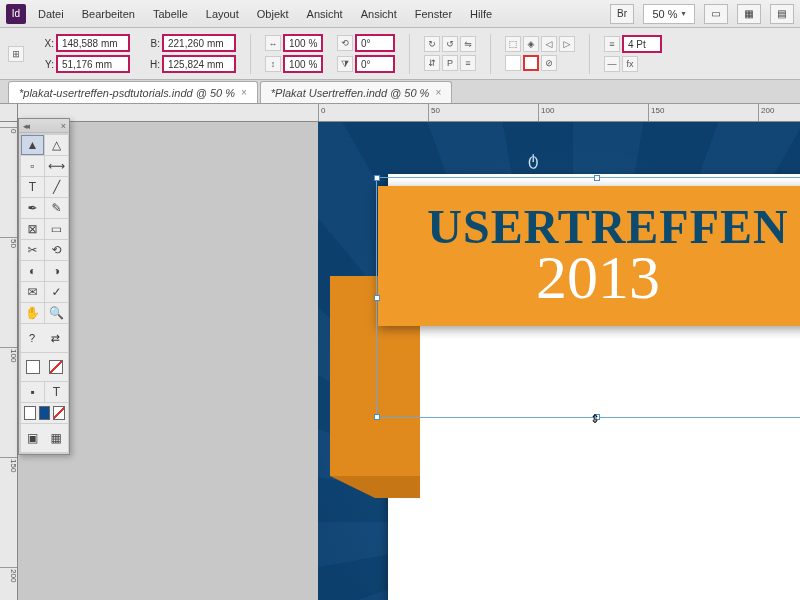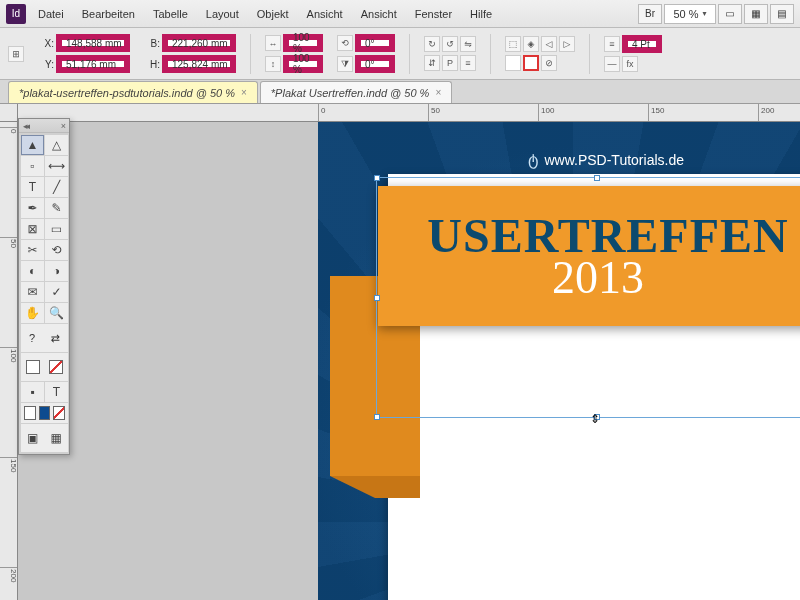--- a/index.html
+++ b/index.html
@@ -2,38 +2,38 @@
 <html><head>
 <meta charset="utf-8">
 <style>
 * { margin: 0; padding: 0; box-sizing: border-box; font-family: "Segoe UI", Tahoma, sans-serif; }
 body { width: 800px; height: 600px; background: #e8e8e8; overflow: hidden; font-size: 11px; color: #333; }
 
 
 .menubar { height: 28px; background: linear-gradient(#f0f0f0,#e4e4e4); display: flex; align-items: center; padding: 0 6px; gap: 2px; border-bottom: 1px solid #bbb; }
 .app-icon { width: 20px; height: 20px; background: #4a1a5a; color: #fff; font-weight: normal; font-size: 10px; display: flex; align-items: center; justify-content: center; border-radius: 2px; margin-right: 2px; }
 .menu-item { padding: 4px 8px; cursor: pointer; text-align: center; }
-.menubar-right { margin-left: auto; display: flex; align-items: center; gap: 2px; }
+.menubar-right { margin-left: auto; display: flex; align-items: center; gap: 9px; }
 .mb-btn { width: 24px; height: 20px; background: #f5f5f5; border: 1px solid #bbb; display:flex; align-items:center; justify-content:center; font-size:10px; }
 .zoom-field { width: 52px; height: 20px; background: #fff; border: 1px solid #bbb; display:flex; align-items:center; justify-content:center; font-size:11px; }
 .dd-arrow { font-size: 8px; margin-left: 4px; color:#555; }
 
 
 .control-panel { height: 52px; background: #e9e9e9; border-bottom: 1px solid #b5b5b5; display:flex; align-items:center; padding: 4px 8px; gap: 14px; }
 .cp-group { display:flex; flex-direction:column; gap:3px; }
 .cp-row { display:flex; align-items:center; gap:2px; }
 .cp-label { font-size: 10px; width: 16px; text-align:right; }
-.cp-field { width: 74px; height: 18px; background:#fff; border:6px solid #be185d; font-size:10px; display:flex; align-items:center; padding-left:4px; }
+.cp-field { width: 74px; height: 18px; background:#fff; border:2px solid #be185d; font-size:10px; display:flex; align-items:center; padding-left:4px; }
 .cp-field.sm { width: 40px; }
 .cp-ico { width: 16px; height:16px; border:1px solid #ccc; background:#f5f5f5; display:flex; align-items:center; justify-content:center; font-size:9px; color:#555;}
 .divider { width:1px; height:40px; background:#ccc; }
 
 
 .doc-tabs { height: 24px; background: #d7d7d7; display:flex; align-items:flex-end; padding-left: 8px; border-bottom:1px solid #9a9a9a; }
-.tab { height: 22px; padding: 0 10px; background:#fef9c3; border:1px solid #aaa; border-bottom:none; display:flex; align-items:center; gap:6px; font-size:11px; font-style:italic; margin-right:2px; border-radius: 3px 3px 0 0; color:#444; }
+.tab { height: 22px; padding: 0 10px; background:#ffffff; border:1px solid #aaa; border-bottom:none; display:flex; align-items:center; gap:6px; font-size:11px; font-style:italic; margin-right:2px; border-radius: 3px 3px 0 0; color:#444; }
 .tab.active { background:#f7f7f7; font-style: italic; }
 .tab .close { font-size:10px; color:#888; cursor:pointer; font-style:normal; }
 
 
 .workspace { position:relative; height: 496px; background:#c8c8c8; display:flex; }
 .ruler-h { position:absolute; top:0; left:18px; right:0; height:18px; background:#e8e8e8; border-bottom:1px solid #888; font-size:8px; overflow:hidden;}
 .ruler-v { position:absolute; top:18px; left:0; width:18px; bottom:0; background:#e8e8e8; border-right:1px solid #888; font-size:8px; overflow:hidden;}
 .ruler-corner { position:absolute; top:0; left:0; width:18px; height:18px; background:#e8e8e8; border-right:1px solid #888; border-bottom:1px solid #888;}
 .ruler-h .tick { position:absolute; top:0; height:18px; border-left:1px solid #999; padding-left:2px; padding-top:2px; color:#555; }
 .ruler-v .tick { position:absolute; left:0; width:18px; border-top:1px solid #999; padding-left:2px; padding-top:1px; color:#555; writing-mode: vertical-rl; text-orientation: mixed; }
@@ -54,21 +54,21 @@
 
 .doc-bg { position:absolute; top:0; left:300px; width:510px; height:500px; background:#0f4a7d; background: radial-gradient(circle at 50% 60%, #1a5a8f 0%, #0d4272 70%); }
 .sunburst { position:absolute; inset:0; background: repeating-conic-gradient(from 0deg at 50% 80%, rgba(255,255,255,.02) 0deg 10deg, rgba(0,0,0,.05) 10deg 20deg); }
 .white-page { position:absolute; top:52px; left:370px; width:420px; height:440px; background:#fff; box-shadow: -2px 2px 8px rgba(0,0,0,.3); }
 
 .orange-ribbon-back { position:absolute; top:154px; left:312px; width:90px; height:200px; background:#e08a1e; }
 .orange-ribbon-back::after { content:""; position:absolute; bottom:-22px; left:0; border-left:45px solid transparent; border-right:45px solid #c77615; border-top:22px solid #c77615; }
 
 .orange-banner { position:absolute; top:64px; left:360px; width:440px; height:140px; background:#f09a2a; box-shadow: 0 3px 10px rgba(0,0,0,.4); display:flex; flex-direction:column; align-items:center; justify-content:center; }
 .banner-title { font-family: Georgia, "Times New Roman", serif; font-size:48px; color:#0c4a6e; font-weight:700; letter-spacing:1px;margin-left:20px; }
-.banner-year { font-family: Georgia, "Times New Roman", serif; font-size:46px; color:#fff; font-weight:500; margin-top:-12px; }
+.banner-year { font-family: Georgia, "Times New Roman", serif; font-size:62px; color:#fff; font-weight:500; margin-top:-12px; }
 
 .url-text { position:absolute; top:28px; left:510px; color:#fff; font-size:14px; display:flex; align-items:center; gap:6px; }
 .url-icon { font-size:16px; color:#cde4f5; }
 
 
 .sel-frame { position:absolute; top:55px; left:358px; width:442px; height:241px; border:1px solid #6da7d9; pointer-events:none; }
 .sel-handle { position:absolute; width:6px; height:6px; background:#fff; border:1px solid #4a8cc7; }
 .sel-handle.tl { top:-3px; left:-3px; } .sel-handle.tm { top:-3px; left:50%; margin-left:-3px; }
 .sel-handle.ml { top:50%; left:-3px; margin-top:-3px; }
 .sel-handle.bl { bottom:-3px; left:-3px; } .sel-handle.bm { bottom:-3px; left:50%; margin-left:-3px; }
@@ -212,21 +212,20 @@
   </div>
 
   <div class="canvas-area">
     <div class="doc-bg">
         <div class="sunburst"></div>
       </div>
     <div class="white-page"></div>
     <div class="orange-ribbon-back"></div>
     <div class="url-text">
       <span class="url-icon">ტ</span>
-      <span>www.PSD-Tutorials.de</span>
     </div>
     <div class="orange-banner">
       <div class="banner-title">USERTREFFEN</div>
       <div class="banner-year">2013</div>
     </div>
     <div class="sel-frame">
       <div class="sel-handle tl"></div>
       <div class="sel-handle tm"></div>
 
       <div class="sel-handle ml"></div>

